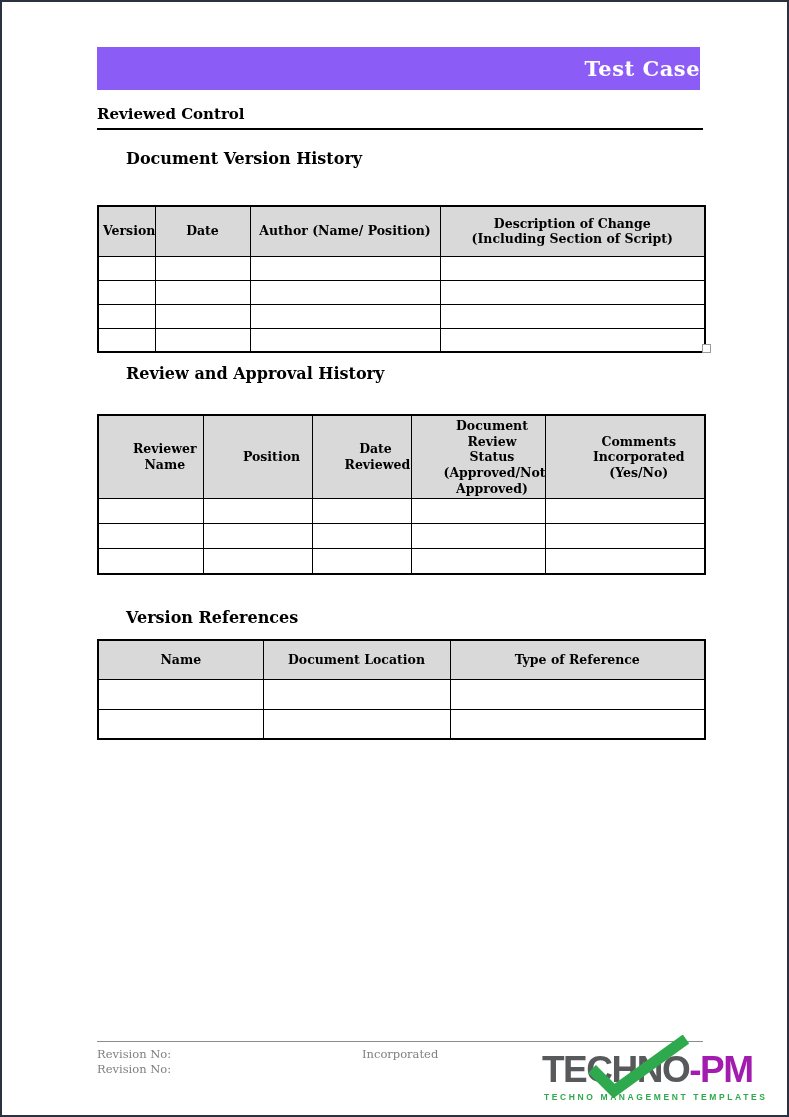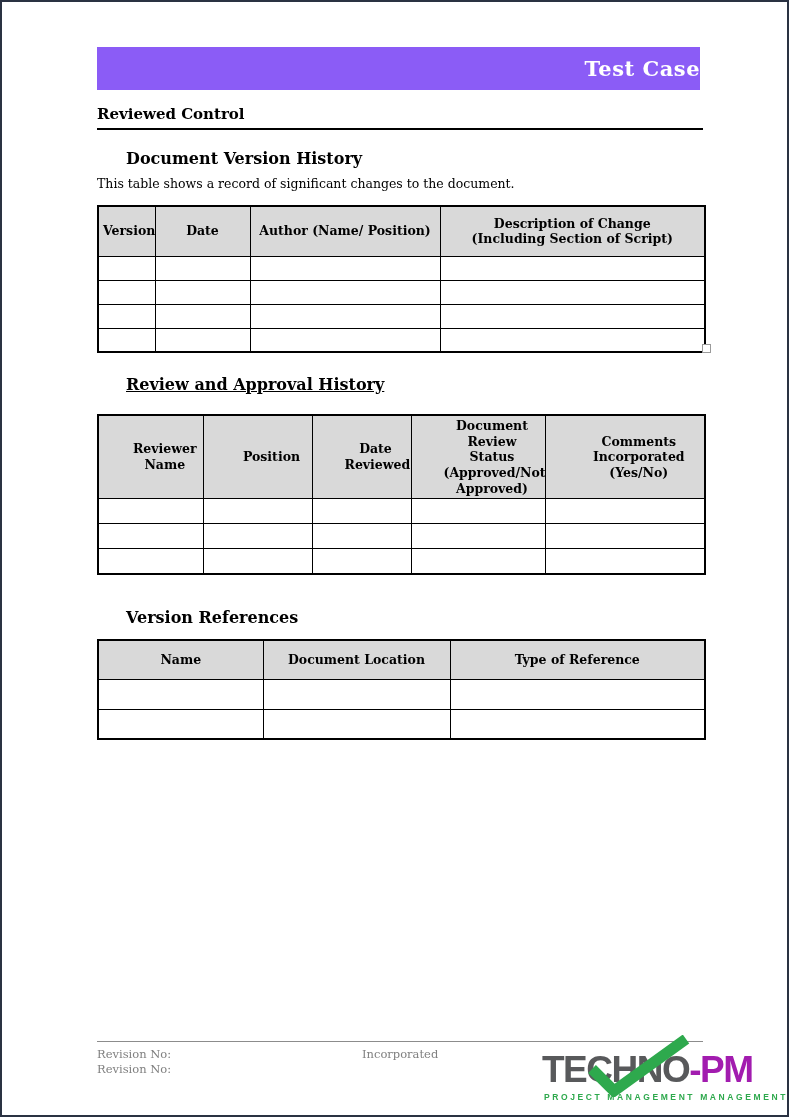--- a/index.html
+++ b/index.html
@@ -27,21 +27,21 @@
     width:606px;
     font-size:15px; font-weight:bold;
     border-bottom:2px solid #000;
     padding-bottom:5px;
   }
   .section-heading {
     position:absolute; left:95px;
     font-size:16px; font-weight:bold;margin-left:29px;
   }
   .h-version   { top:147px; }
-  .h-review    { top:373px;text-decoration:underline; }
+  .h-review    { top:362px; }
   .h-reference { top:606px; }
   .intro-text {
     position:absolute; left:95px; top:174px;
     font-size:12.5px;
   }
   table {
     position:absolute; left:95px;
     border-collapse:collapse;
     table-layout:fixed;
     width:607px;
@@ -109,21 +109,20 @@
 
 <div class="page">
 
   <div class="title-banner">
     <span class="title-text">Test Case</span>
   </div>
 
   <div class="doc-control">Reviewed Control</div>
 
   <div class="section-heading h-version">Document Version History</div>
-  <div class="intro-text">This table shows a record of significant changes to the document.</div>
 
   <table class="t-version">
     <colgroup>
       <col style="width:57px">
         <col style="width:95px">
         <col style="width:190px">
         <col style="width:265px">
     </colgroup>
     <thead>
       <tr>
@@ -246,16 +245,16 @@
   <div class="footer-rule"></div>
   <div class="footer-label f-docno">Revision No:</div>
   <div class="footer-label f-revno">Revision No:</div>
   <div class="footer-label f-conf">Incorporated</div>
 
   <div class="logo">
     <div class="logo-brand"><span>TECHNO</span><span class="brand-green">-PM</span></div>
     <svg class="logo-check" viewBox="0 0 120 62">
       <polyline points="14,34 36,56 108,4" fill="none" stroke="#2ea94d" stroke-width="11" stroke-linecap="butt"></polyline>
     </svg>
-    <div class="logo-tagline">PROJECT MANAGEMENT MANAGEMENT</div>
+    <div class="logo-tagline">TECHNO MANAGEMENT TEMPLATES</div>
   </div>
 
 </div>
 
 </body></html>

